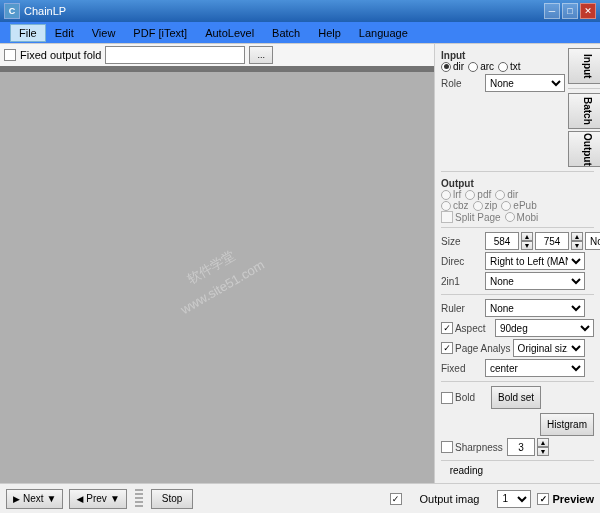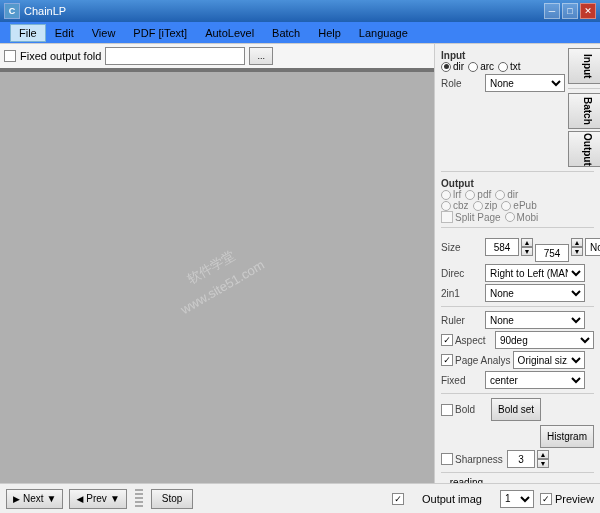--- a/index.html
+++ b/index.html
@@ -58,21 +58,21 @@
     .left-panel {
       width: 435px;
       background: #f0f0f0;
       border-right: 1px solid #ccc;
       display: flex;
       flex-direction: column;
     }
     .toolbar-row {
       height: 28px;
       background: #f5f5f5;
-      border-bottom: 4px solid #737373;
+      border-bottom: 6px solid #737373;
       display: flex;
       align-items: center;
       padding: 2px 4px;
       gap: 4px;
     }
     .fixed-output-label {
       display: flex;
       align-items: center;
       gap: 4px;
     }
@@ -277,20 +277,21 @@
       display: flex;
       align-items: center;
       gap: 18px;
       flex: 1;
       justify-content: flex-end;
     }
     .preview-row {
       display: flex;
       align-items: center;
       gap: 3px;
+      font-weight: bold;
     }
     .disabled-radio {
       opacity: 0.5;
     }
     .grip {
       width: 8px;
       height: 20px;
       background: repeating-linear-gradient(
         to bottom,
         #aaa 0px, #aaa 2px,
@@ -426,21 +427,21 @@
 
     <div class="divider-line"></div>
 
     <div class="input-row">
       <span class="lbl">Size</span>
       <input class="number-input" type="text" value="584" style="width: 34px;">
       <div class="spin-btn">
         <div class="spin-up">▲</div>
         <div class="spin-down">▼</div>
       </div>
-      <input class="number-input" type="text" value="754" style="width: 34px; margin-top: 12px;">
+      <input class="number-input" type="text" value="754" style="width: 34px;">
       <div class="spin-btn">
         <div class="spin-up">▲</div>
         <div class="spin-down">▼</div>
       </div>
       <select class="select-small" style="width:46px;">
         <option>Normal</option>
       </select>
     </div>
 
     <div class="input-row">

